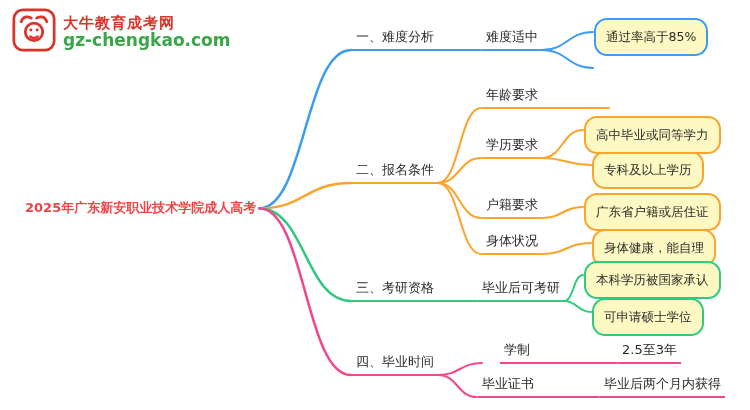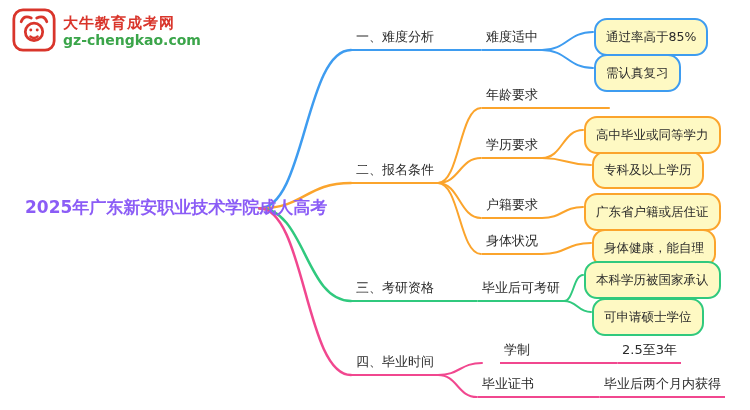--- a/index.html
+++ b/index.html
@@ -8,21 +8,21 @@
   #canvas {
     position:relative; width:750px; height:410px; background:#ffffff; overflow:hidden;border-radius:15px;
   }
   #edges { position:absolute; left:0; top:0; width:750px; height:410px; z-index:0; pointer-events:none; }
 
   .node { position:absolute; white-space:nowrap; z-index:1; color:#2b2b2b; }
   
   .u { font-size:13px; line-height:18px; padding:0 4px 3px 4px; border-bottom:2px solid var(--c,#999); background:#fff; }
   
   .b { font-size:12.5px; line-height:16px; padding:9px 10px; border:2px solid var(--c,#999); border-radius:13px; background:#fef9c3; }
-  .root { font-size:17px; font-weight:700; color:#8b5cf6; line-height:17px; }
+  .root { font-size:13px; font-weight:700; color:#ef4444; line-height:17px; }
 
   
   #n-root    { left:25px;  top:199px; }
   #n-b1      { left:352px; top:28px; }
   #n-b1-1    { left:482px; top:28px; }
   #n-b1-1-1  { left:594px; top:18px; }
   #n-b1-1-2  { left:594px; top:54px; }
 
   #n-b2      { left:352px; top:161px; }
   #n-b2-1    { left:482px; top:86px; }
@@ -43,21 +43,21 @@
   #n-b4      { left:352px; top:353px; }
   #n-b4-1    { left:500px; top:341px; }
   #n-b4-1-1  { left:618px; top:341px; }
   #n-b4-2    { left:478px; top:375px; }
   #n-b4-2-1  { left:600px; top:375px; }
 
   
   .logo { position:absolute; left:12px; top:8px; display:flex; align-items:center; gap:7px; z-index:2; }
   .bull { width:44px; height:44px; }
   .logo-name { font-size:15px; font-weight:700; letter-spacing:1px; line-height:19px; }
-  .logo-url  { font-size:14px; font-weight:700; line-height:14px; }
+  .logo-url  { font-size:17px; font-weight:700; line-height:14px; }
 </style>
 </head>
 <body>
 
 <div id="canvas">
 
   <svg id="edges">
       <path d="M 259.1875 208.35 C 305.09375 208.35, 305.09375 50, 351 50" fill="none" stroke="#3e9cf0" stroke-width="2.5" stroke-linecap="round"></path>
       <path d="M 438 50 C 459.5 50, 459.5 50, 481 50" fill="none" stroke="#3e9cf0" stroke-width="2" stroke-linecap="round"></path>
       <path d="M 542 50 C 567.5 50, 567.5 32, 593 32" fill="none" stroke="#3e9cf0" stroke-width="2" stroke-linecap="round"></path>
@@ -97,21 +97,20 @@
       <div class="logo-name" style="color: rgb(217, 53, 43);">大牛教育成考网</div>
       <div class="logo-url" style="color: rgb(59, 165, 74);">gz-chengkao.com</div>
     </div>
   </div>
 
   <div class="node root" id="n-root">2025年广东新安职业技术学院成人高考</div>
 
   <div class="node u" id="n-b1-1" style="--c: #3e9cf0;">难度适中</div>
   <div class="node u" id="n-b1" style="--c: #3e9cf0;">一、难度分析</div>
   <div class="node b" id="n-b1-1-1" style="--c: #3e9cf0;">通过率高于85%</div>
-  <div class="node b" id="n-b1-1-2" style="--c: #3e9cf0;">需认真复习</div>
 
   <div class="node u" id="n-b2" style="--c: #fba42c;">二、报名条件</div>
   <div class="node u" id="n-b2-1" style="--c: #fba42c;">年龄要求</div>
   <div class="node u" id="n-b2-2" style="--c: #fba42c;">学历要求</div>
   <div class="node b" id="n-b2-2-2" style="--c: #fba42c;">专科及以上学历</div>
   <div class="node b" id="n-b2-2-1" style="--c: #fba42c;">高中毕业或同等学力</div>
   <div class="node u" id="n-b2-3" style="--c: #fba42c;">户籍要求</div>
   <div class="node b" id="n-b2-3-1" style="--c: #fba42c;">广东省户籍或居住证</div>
   <div class="node u" id="n-b2-4" style="--c: #fba42c;">身体状况</div>
   <div class="node b" id="n-b2-4-1" style="--c: #fba42c;">身体健康，能自理</div>

